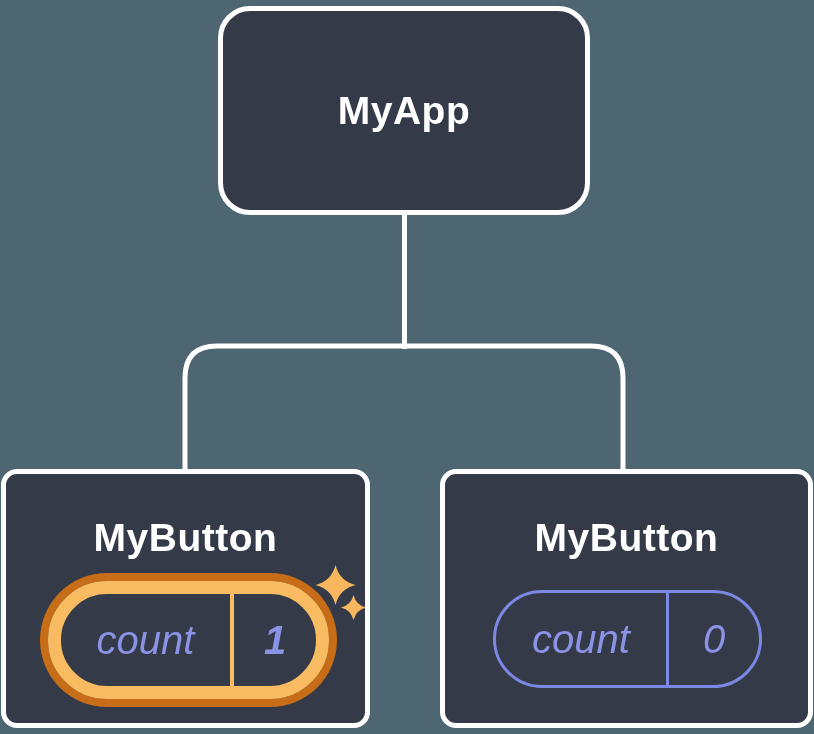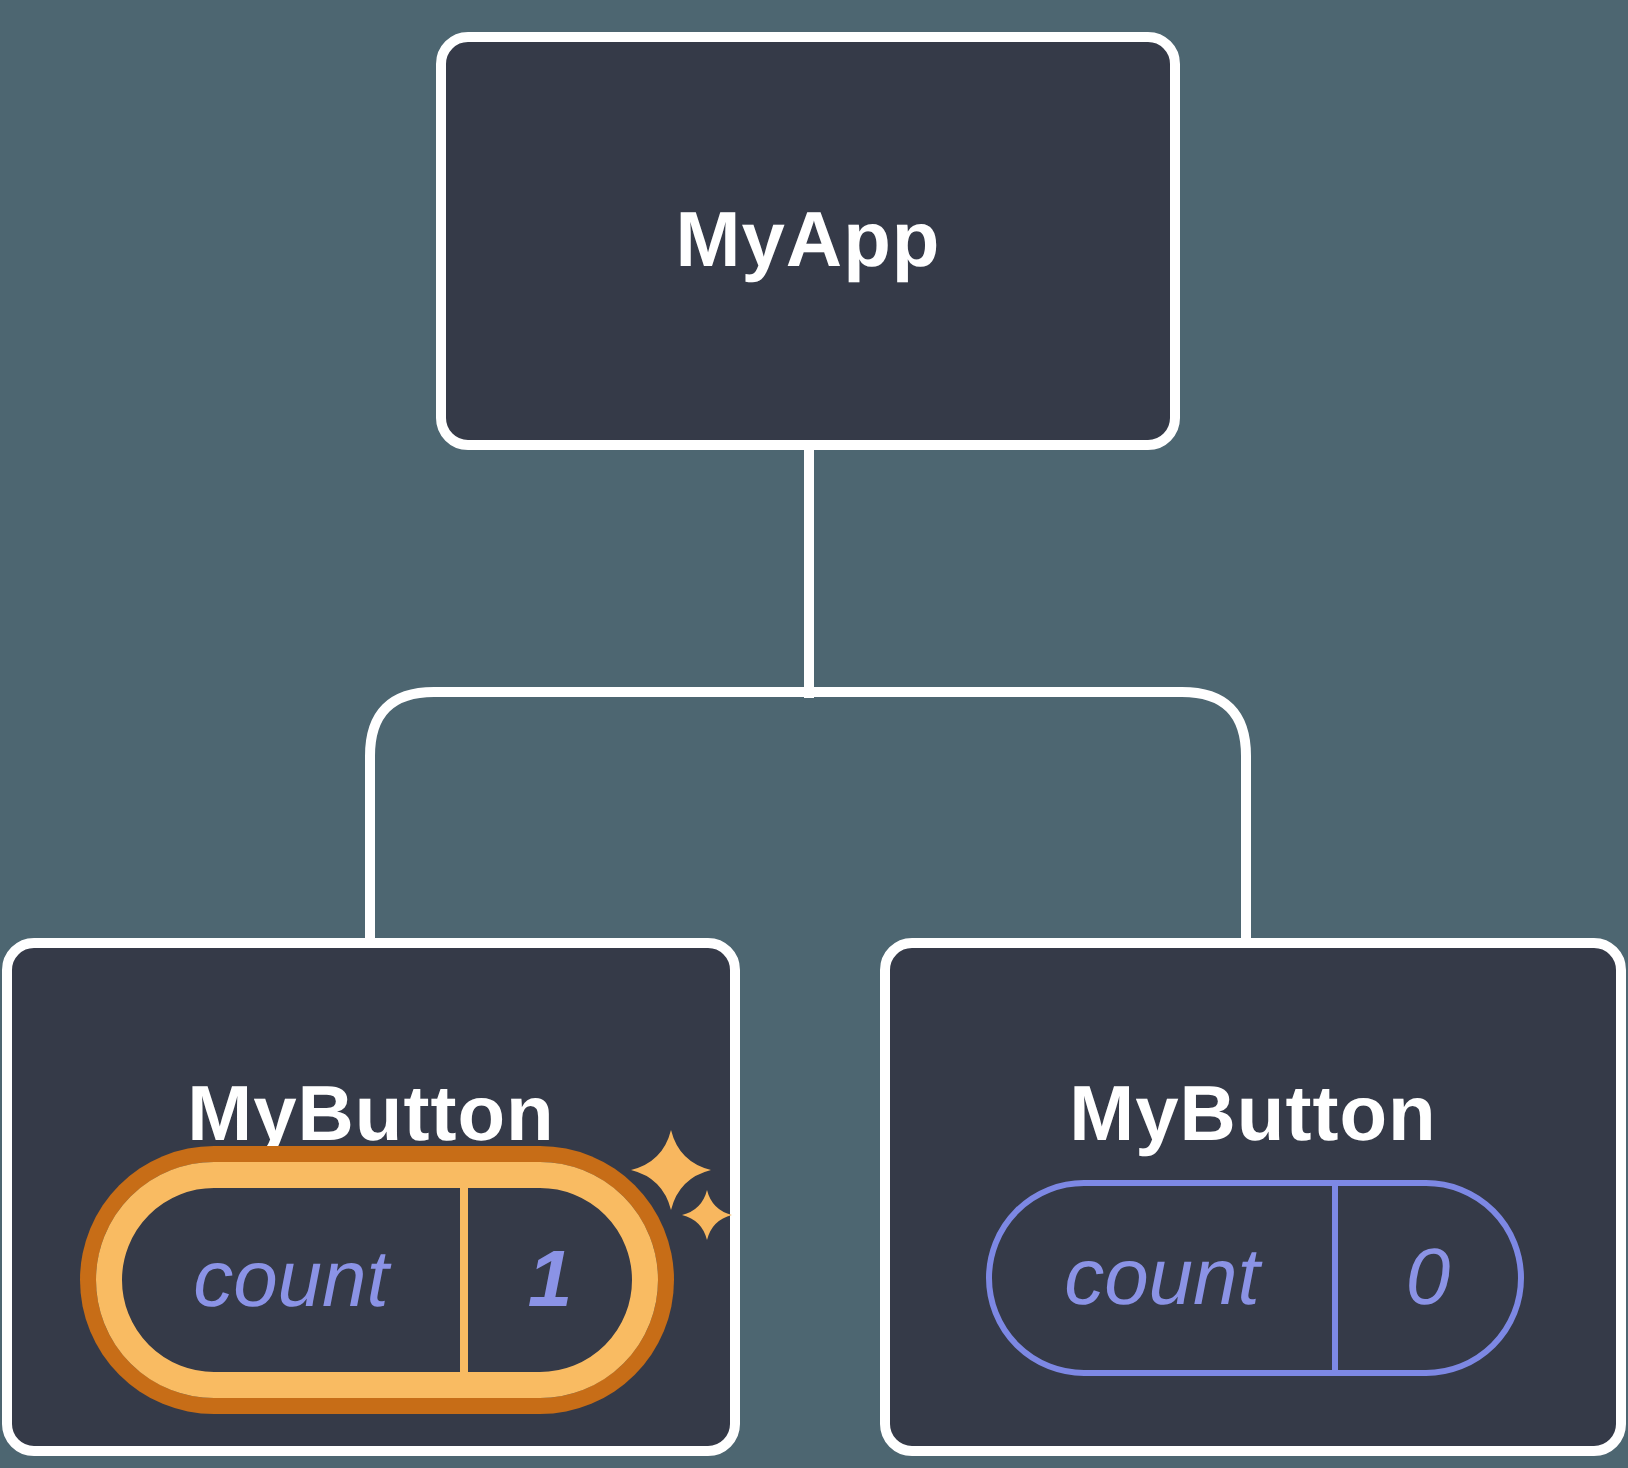--- a/index.html
+++ b/index.html
@@ -25,39 +25,39 @@
     stroke-width: 5px;
   }
   .node {
     position: absolute;
     box-sizing: border-box;
     background: var(--node_fill, #353a48);
     border: 5px solid var(--node_border, #ffffff);
     border-radius: 16px;
   }
   .node-root {
-    left: 218px; top: 16px;
+    left: 218px; top: 6px;
     width: 372px; height: 209px;
     display: flex;
     align-items: center;
     justify-content: center;
+    border-radius: 32px;
   }
   .node-title {
     color: var(--title_text, #ffffff);
     font-size: 39px;
     font-weight: bold;
     letter-spacing: 0.5px;
     line-height: 1;
   }
   .node-child .node-title {
     position: absolute;
     left: 0; right: 0;
     top: 44px;
     text-align: center;
-    margin-top: 20px;
   }
   .node-child-left  { left: 1px;   top: 469px; width: 369px; height: 259px; }
   .node-child-right { left: 440px; top: 469px; width: 373px; height: 259px; }
 
   .pill {
     position: absolute;
     box-sizing: border-box;
     display: flex;
     align-items: stretch;
     color: var(--purple_text, #8b93e6);

